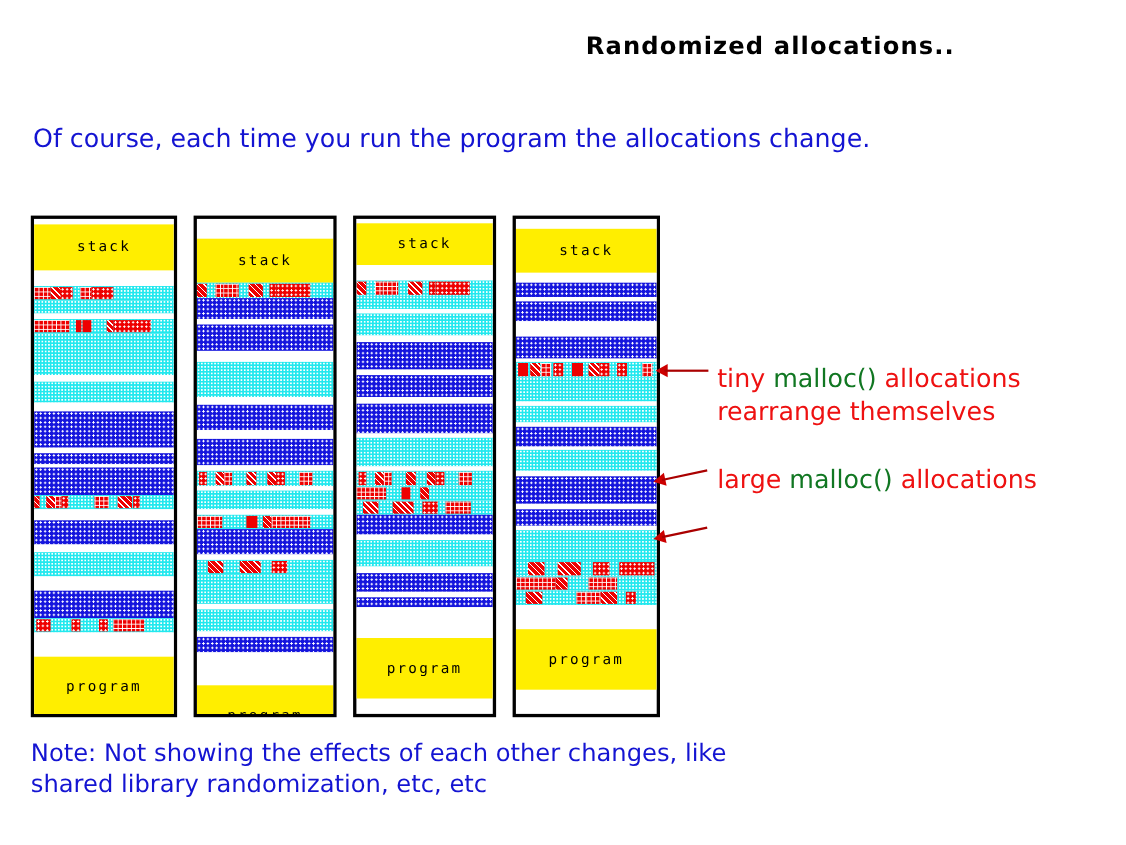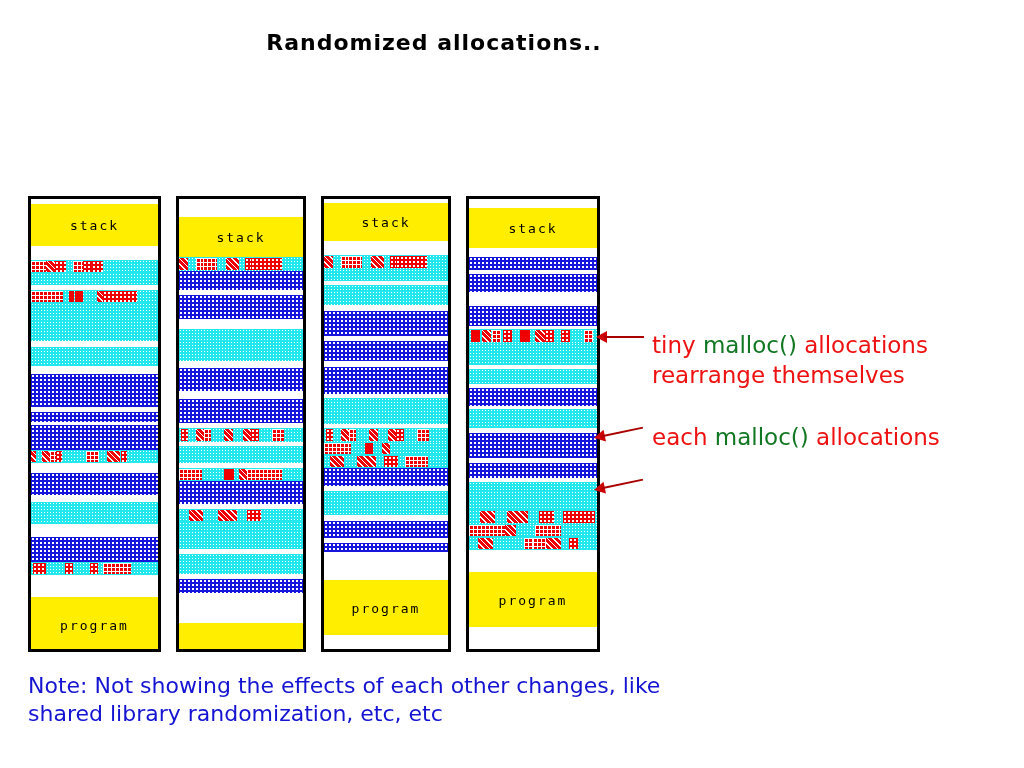--- a/index.html
+++ b/index.html
@@ -14,21 +14,21 @@
     position: relative;
     width: 1024px; height: 768px;
     background: #ffffff;
   }
 
   
   .slide-title {
     position: absolute;
     left: 0; top: 30px;
     width: 868px;
-    text-align: center;
+    text-align: right;
     font-family: "DejaVu Sans", sans-serif;
     font-weight: bold;
     font-size: 22px;
     letter-spacing: 1px;
     color: #000000;
   }
   .subtitle {
     position: absolute;
     left: 30px; top: 114px;
     font-family: "DejaVu Sans", sans-serif;
@@ -141,20 +141,21 @@
   }
   .chip.solid { background-image: none; }
 </style>
 </head>
 <body>
 
 <div id="slide">
 
   <div class="slide-title">Randomized allocations..</div>
 
+  <div class="subtitle">Of course, each time you run the program the allocations change.</div>
 
   <div id="columns-host">
       <div class="col" style="left: 28px; top: 196px; width: 133px; height: 456px;">
         <div class="seg white" style="height: 5px;"></div>
         <div class="seg yellow" style="height: 42px;">
           <div class="seg-label">stack</div>
         </div>
         <div class="seg white" style="height: 14px;"></div>
         <div class="tiny-row" style="height: 13px;">
           <div class="chip grid" style="left: 0px; width: 15px;"></div>
@@ -397,20 +398,20 @@
     <div class="head"></div>
     <div class="shaft"></div>
   </div>
 
   <div class="annot annot-1">
     <div><span>tiny </span><span class="kw">malloc()</span><span> allocations</span></div>
     <div>rearrange themselves</div>
   </div>
 
   <div class="annot annot-2">
-    <div><span>each </span><span class="kw">malloc()</span><span> allocations</span></div>
+    <div><span>large </span><span class="kw">malloc()</span><span> allocations</span></div>
   </div>
 
 
   <div class="note">Note: Not showing the effects of each other changes, like
 shared library randomization, etc, etc</div>
 
 </div>
 
 </body></html>

